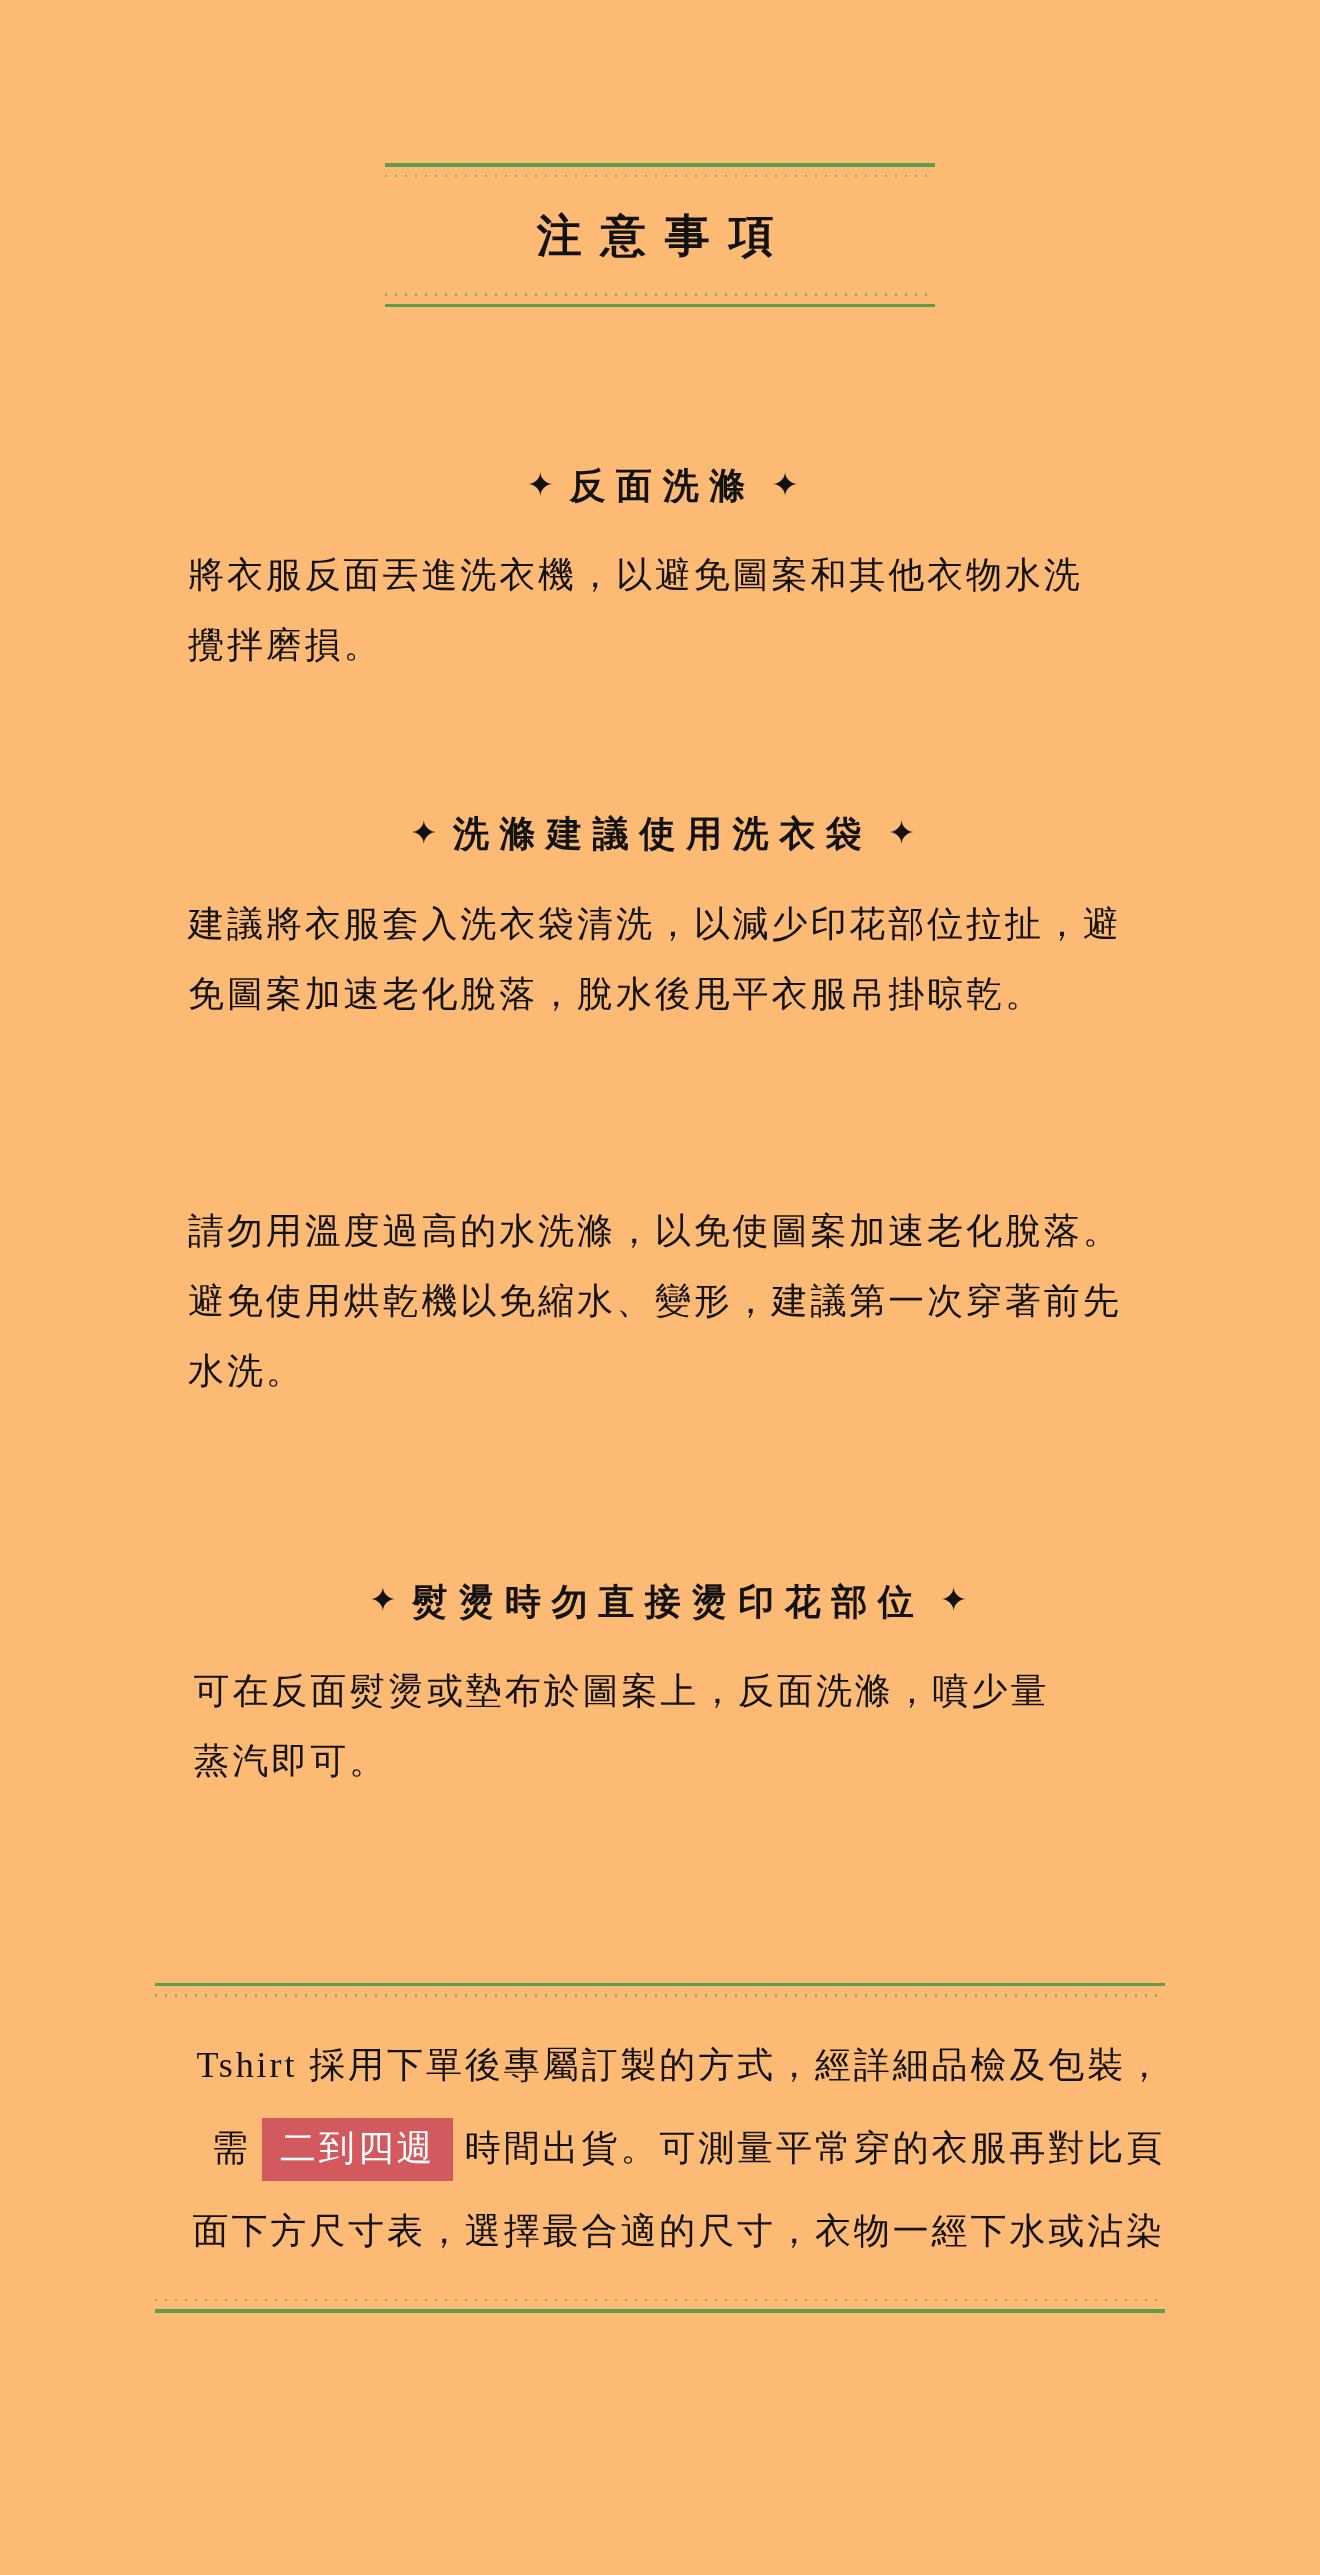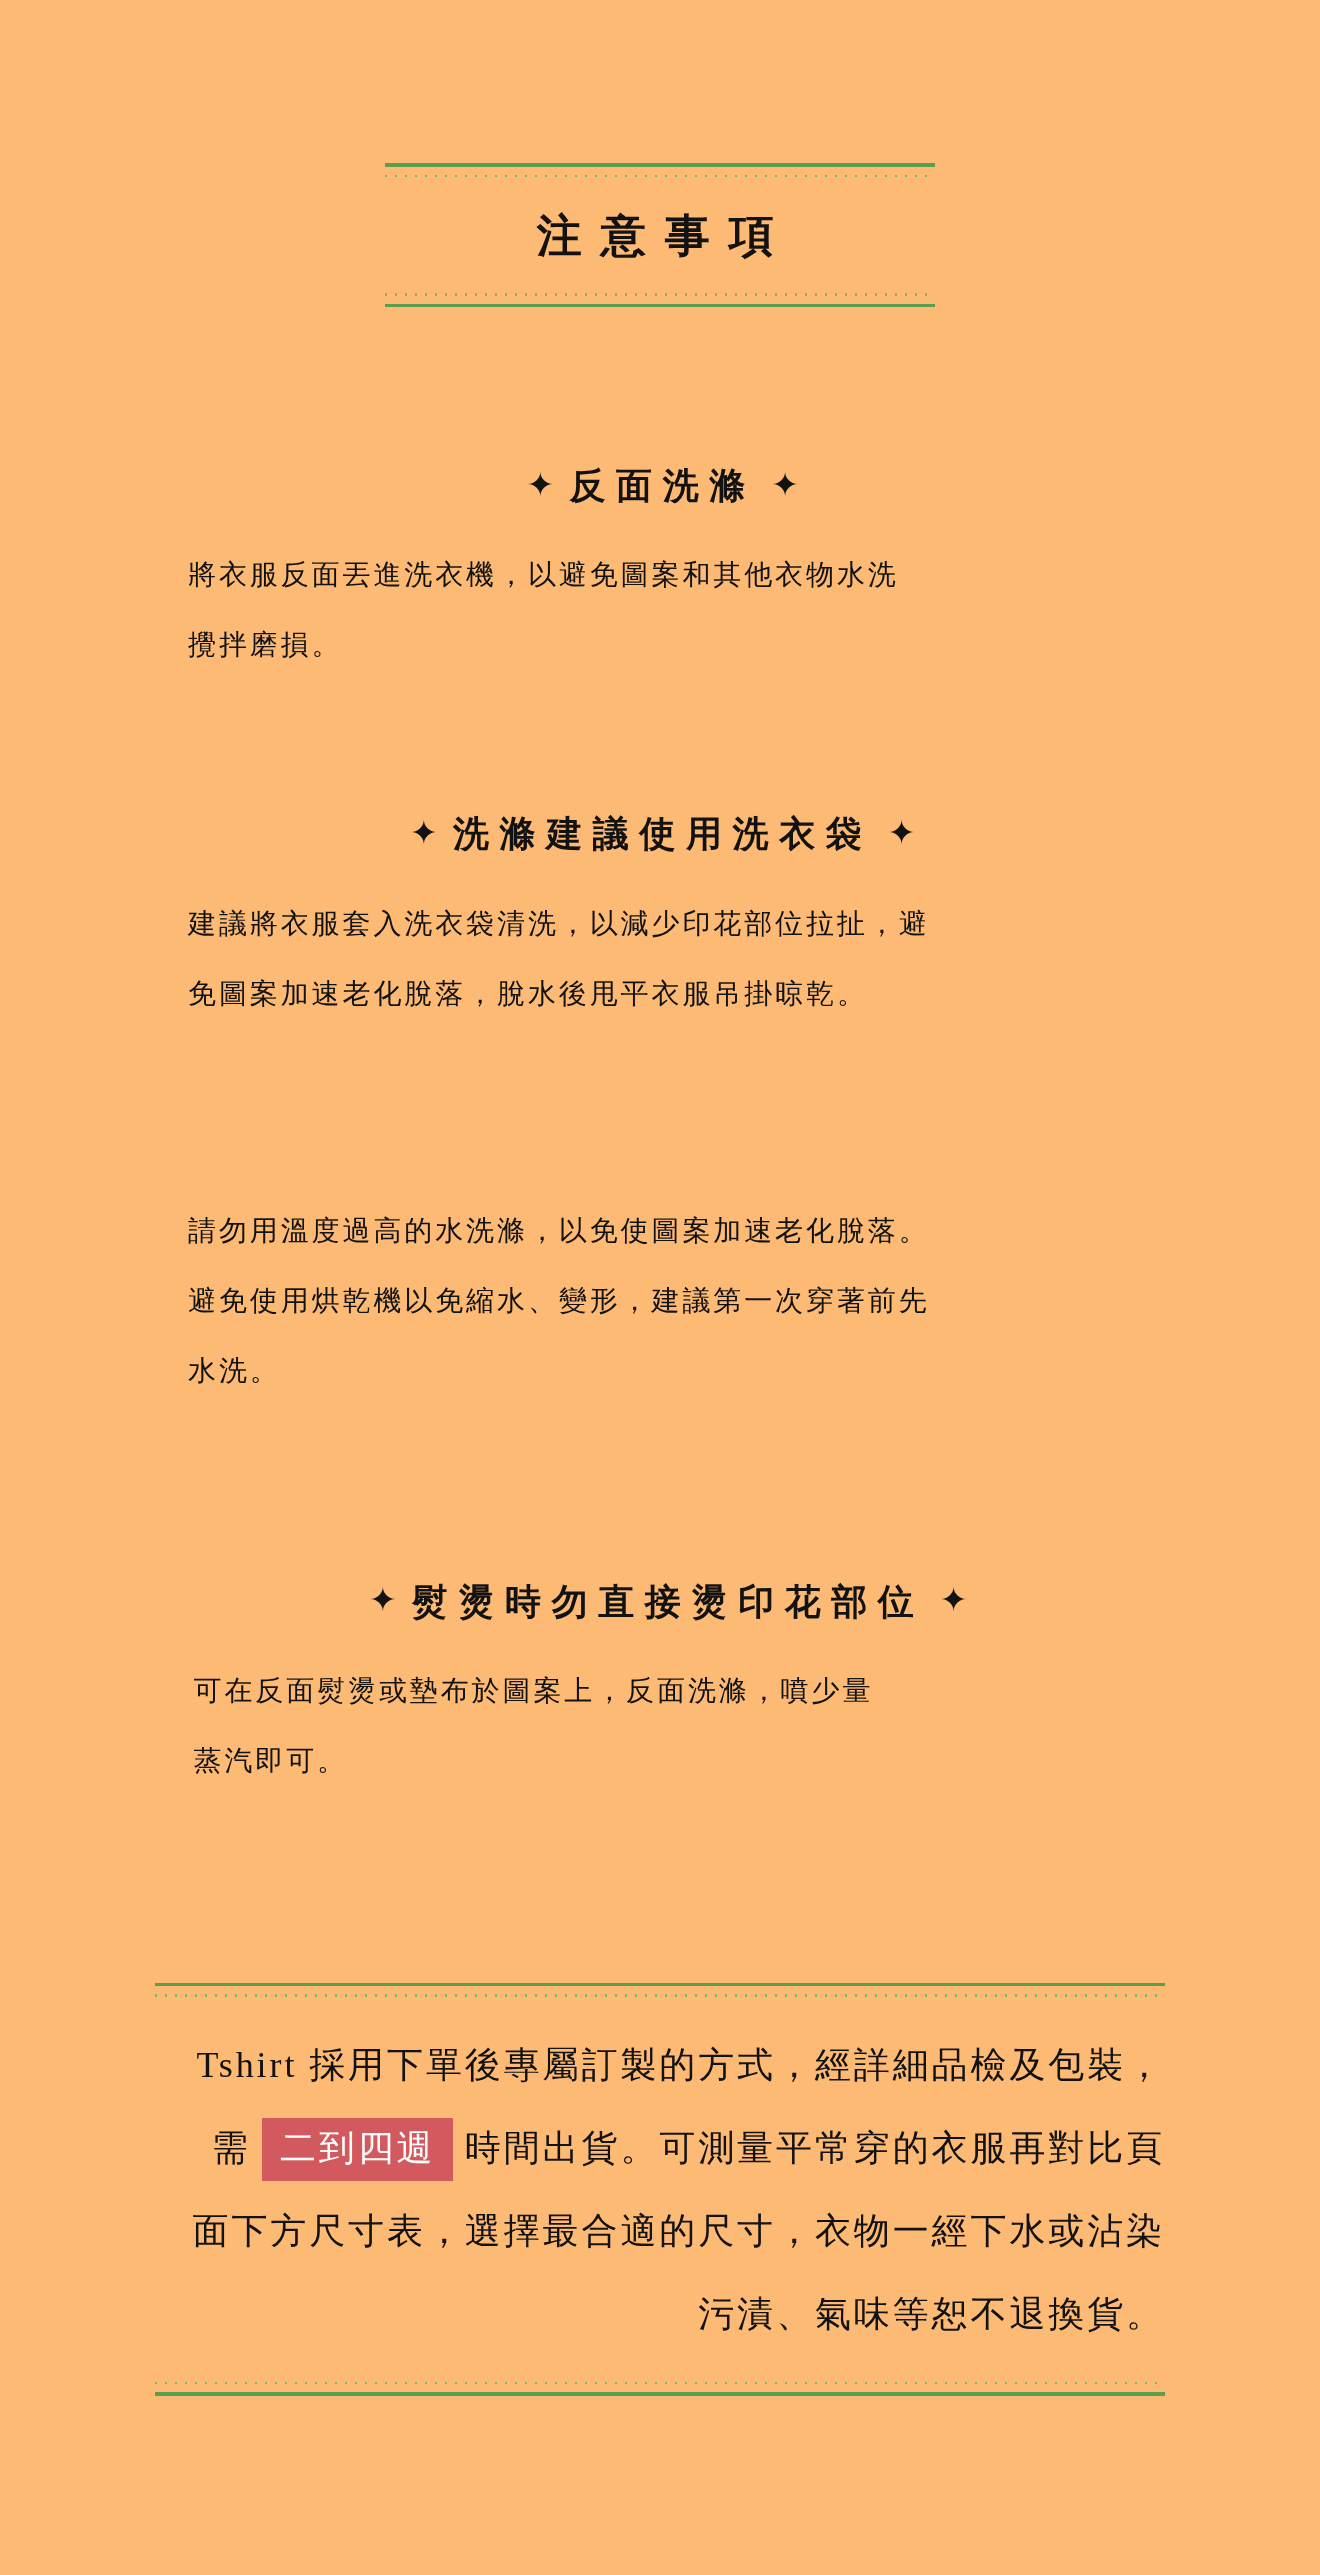--- a/index.html
+++ b/index.html
@@ -74,21 +74,21 @@
     position: relative;
     top: -2.3px;
   }
   .sparkle.left  { margin-right: 15.3px; }
   .sparkle.right { margin-left: 15.3px; }
 
   .section-body {
     width: 944px;
     margin: 32px auto 0 auto;
     text-align: left;
-    font-size: 28px;
+    font-size: 36px;
     line-height: 70px;
     letter-spacing: 2.9px;
   }
   .body-line { white-space: nowrap; }
 
   .section--1 { margin-top: 158px; }
   .section--2 { margin-top: 133px; }
   .section--3 { margin-top: 167px; }
   .section--4 { margin-top: 175px; padding-left: 11px; }
 
@@ -176,21 +176,20 @@
       <div class="rule-solid"></div>
       <div class="rule-dotted"></div>
     </div>
 
     <div class="footer-text">
       <div class="footer-line">Tshirt 採用下單後專屬訂製的方式，經詳細品檢及包裝，</div>
       <div class="footer-line">
         <span>需</span><span class="badge">二到四週</span><span>時間出貨。可測量平常穿的衣服再對比頁</span>
       </div>
       <div class="footer-line">面下方尺寸表，選擇最合適的尺寸，衣物一經下水或沾染</div>
-      <div class="footer-line">污漬、氣味等恕不退換貨。</div>
     </div>
 
     <div class="rules-bottom">
       <div class="rule-dotted"></div>
       <div class="rule-solid"></div>
     </div>
   </div>
 
 </div>
 

